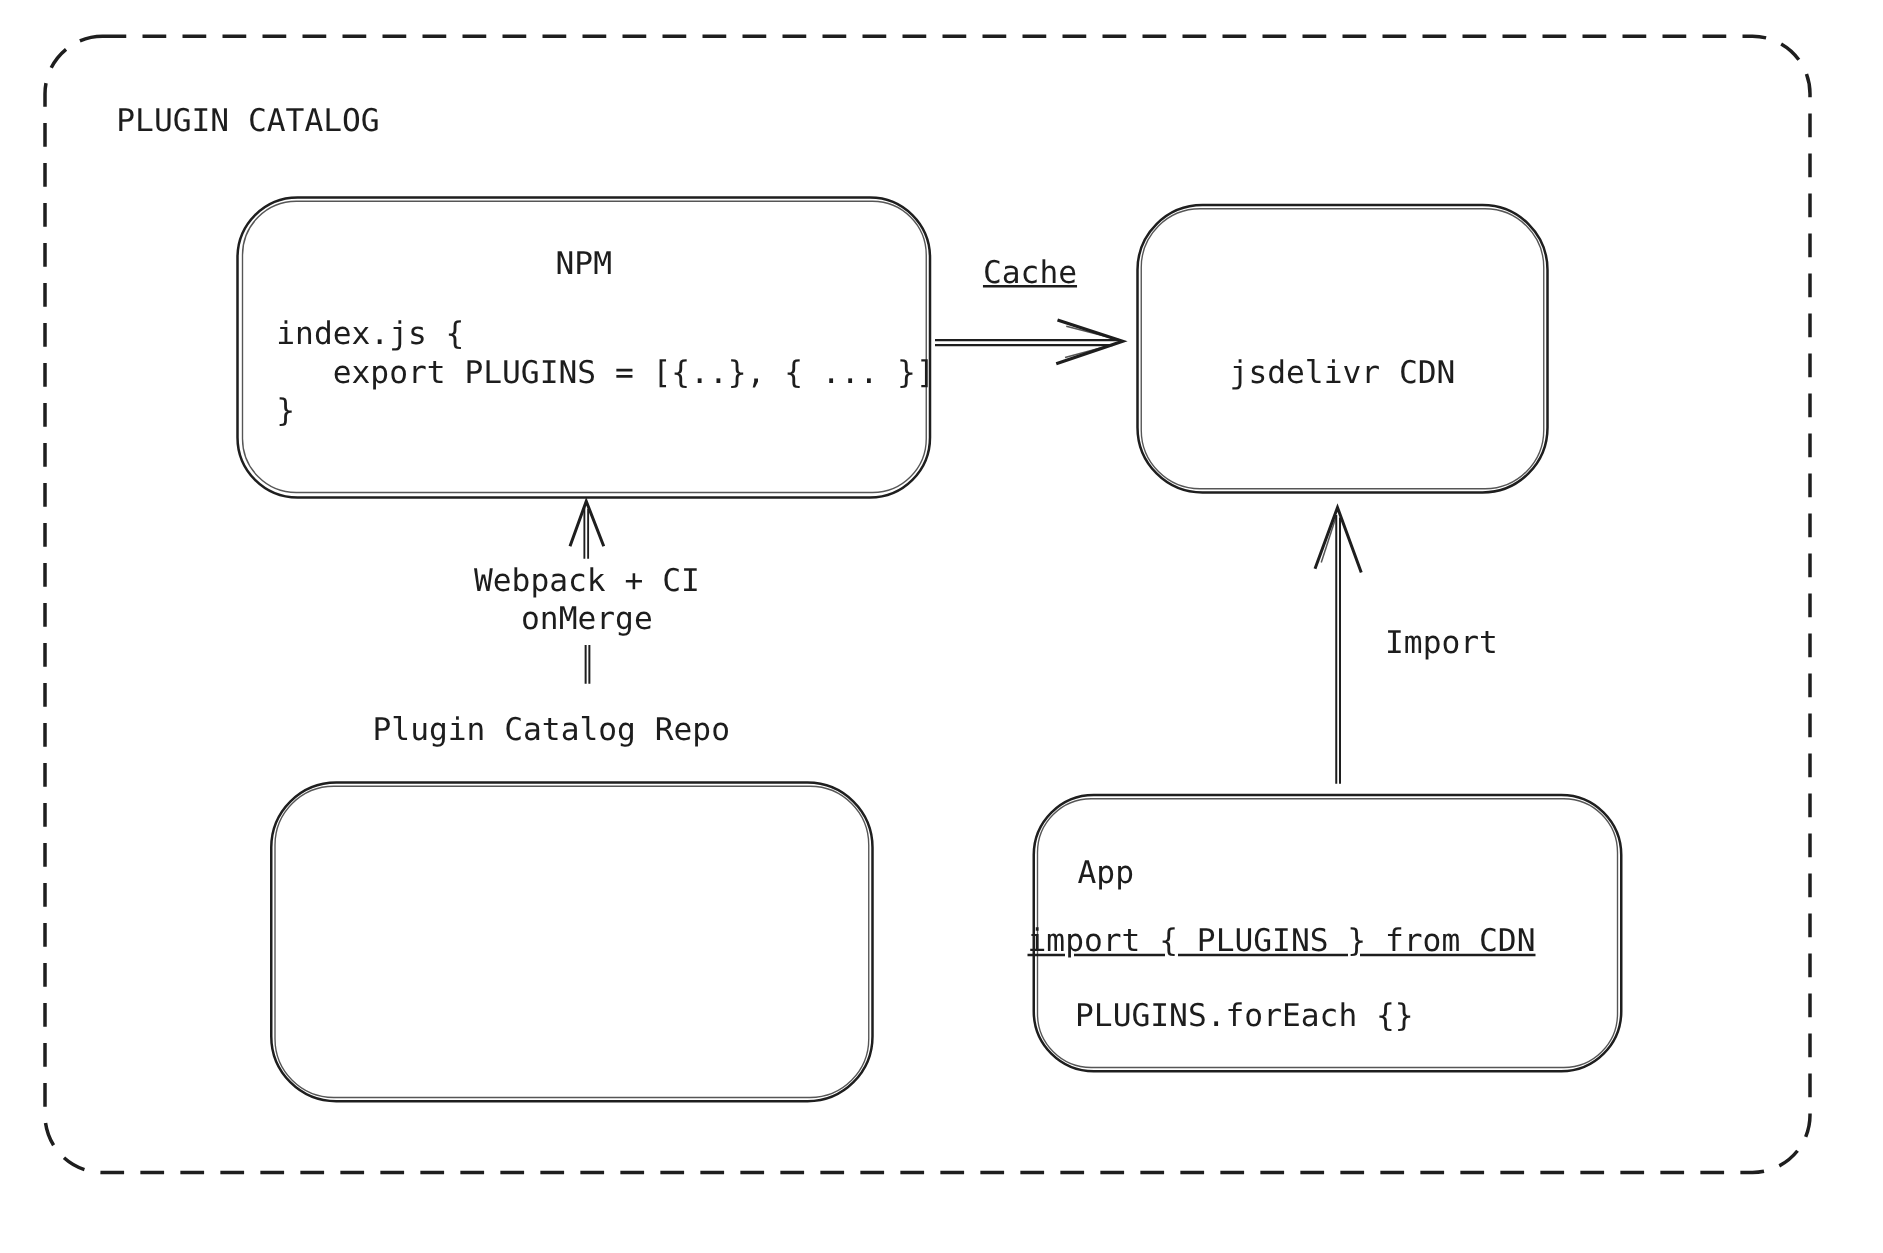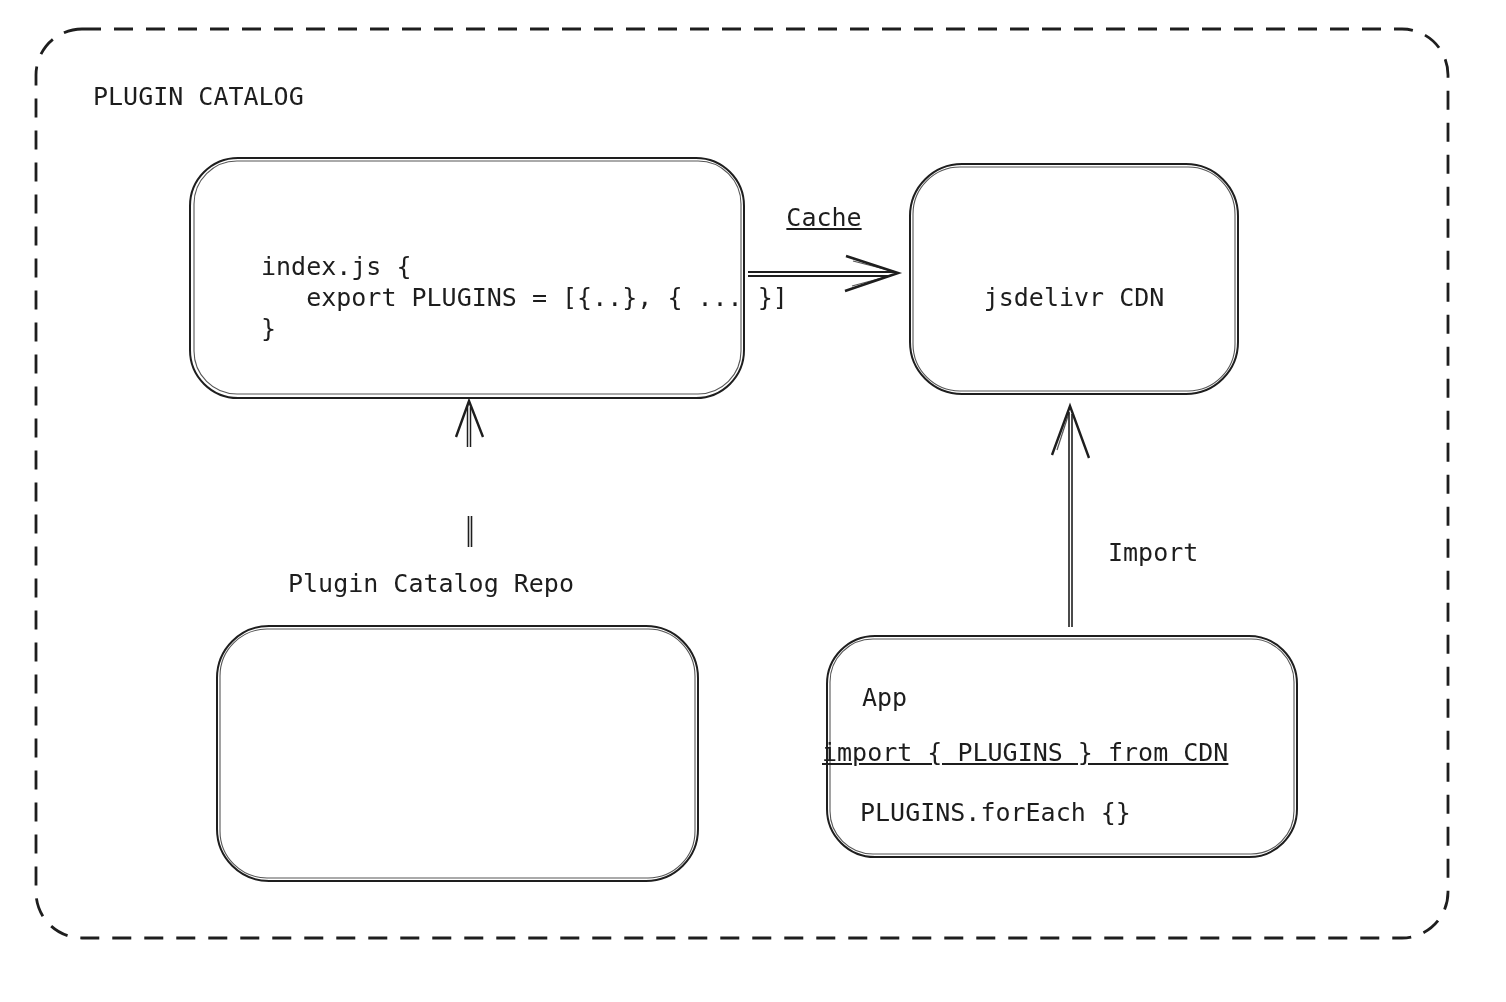--- a/index.html
+++ b/index.html
@@ -15,30 +15,30 @@
     position:absolute;
     font-family:"DejaVu Sans Mono", monospace;
     font-size:25px;
     line-height:31px;
     color:#1d1d1d;
     white-space:pre;
   }
   .center{text-align:center;}
   #t-catalog   {left:93px;  top:81px;}
   #t-npm-title {left:190px; top:195px; width:554px;}
-  #t-npm-code  {left:221px; top:251px; line-height:31px;margin-left:40px;}
+  #t-npm-code  {left:221px; top:251px; line-height:31px;}
   #t-cache     {left:750px; top:202px; width:148px;text-decoration:underline;}
   #t-cdn       {left:910px; top:264px; width:328px;margin-top:18px;}
   #t-webpack   {left:329px; top:450px; width:281px; line-height:30px;}
-  #t-repo-label{left:288px; top:568px; width:283px;}
+  #t-repo-label{left:298px; top:568px; width:283px;}
   #t-repo-files{left:224px; top:707px; line-height:31px;}
   #t-app-title {left:862px; top:682px;}
   #t-app-code1 {left:822px; top:737px;text-decoration:underline;}
   #t-app-code2 {left:860px; top:797px;}
-  #t-import    {left:1108px;top:537px;}
+  #t-import    {left:1108px;top:498px;}
   .stroke{stroke:#1e1e1e;fill:none;}
   .echo{stroke:#1e1e1e;fill:none;opacity:.75;}
 </style>
 </head>
 <body>
 
 <div class="stage">
 
   <svg width="1506" height="1002" viewBox="0 0 1506 1002">
 
@@ -85,28 +85,31 @@
     <g>
       <line class="stroke" x1="1069" y1="412" x2="1069" y2="627" stroke-width="1.6"></line>
       <line class="stroke" x1="1072" y1="414" x2="1072" y2="627" stroke-width="1.6"></line>
       <path class="stroke" d="M1052 455 L1070 406 L1089 458" stroke-width="2.4"></path>
       <path class="echo" d="M1057 450 L1069 413" stroke-width="1.2"></path>
     </g>
   </svg>
 
   <div class="label" id="t-catalog">PLUGIN CATALOG</div>
 
+  <div class="label center" id="t-npm-title">NPM</div>
   <div class="label" id="t-npm-code"><span>index.js {</span>
 <span>   export PLUGINS = [{..}, { ... }]</span>
 <span>}</span></div>
 
   <div class="label center" id="t-cache">Cache</div>
 
   <div class="label center" id="t-cdn">jsdelivr CDN</div>
 
+  <div class="label center" id="t-webpack"><span>Webpack + CI</span>
+<span>onMerge</span></div>
 
   <div class="label center" id="t-repo-label">Plugin Catalog Repo</div>
 
   <div class="label" id="t-app-title">App</div>
   <div class="label" id="t-app-code1">import { PLUGINS } from CDN</div>
   <div class="label" id="t-app-code2">PLUGINS.forEach {}</div>
 
   <div class="label" id="t-import">Import</div>
 
 </div>

